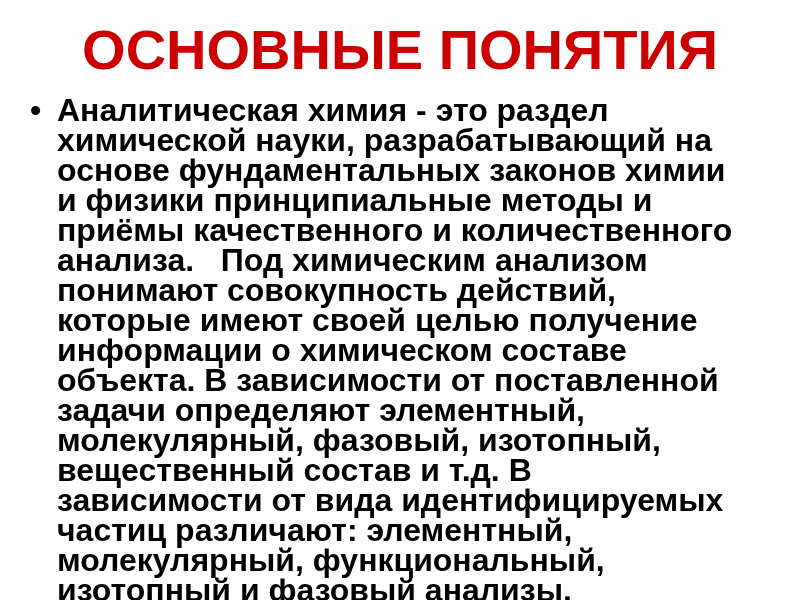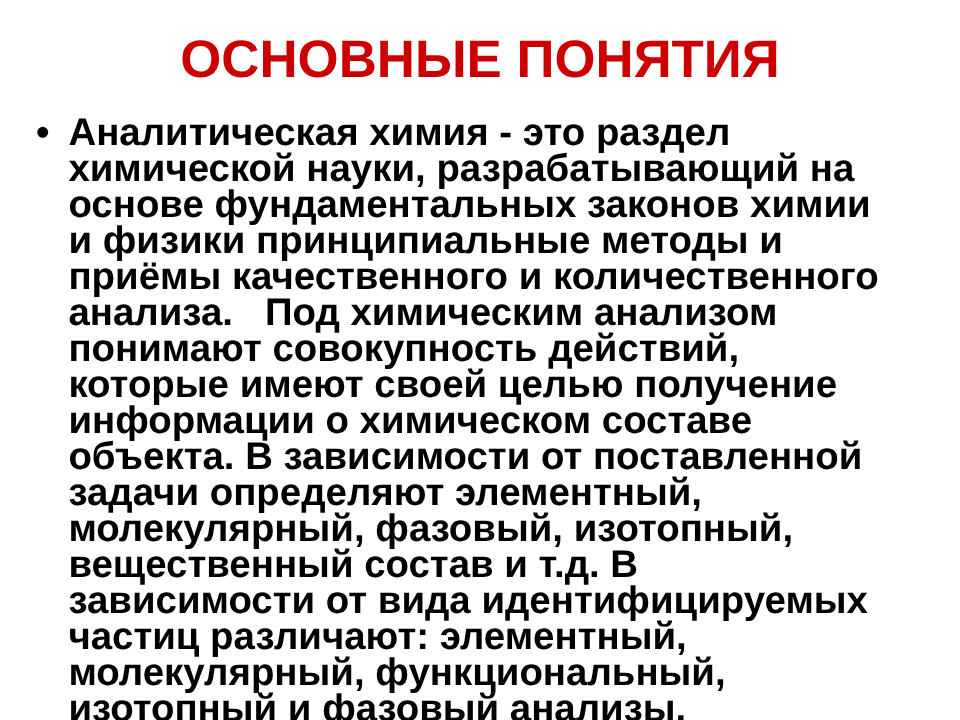--- a/index.html
+++ b/index.html
@@ -20,21 +20,21 @@
     background: #ffffff;
     overflow: hidden;
   }
   .slide-title {
     position: absolute;
     top: 24px;
     left: 0;
     width: 100%;
     margin: 0;
     text-align: center;
-    font-size: 44px;
+    font-size: 56px;
     line-height: 52px;
     font-weight: 700;
     letter-spacing: 0px;
     color: #cc0000; 
     white-space: nowrap;
   }
   .bullet-list {
     position: absolute;
     top: 95px;
     left: 30px;

